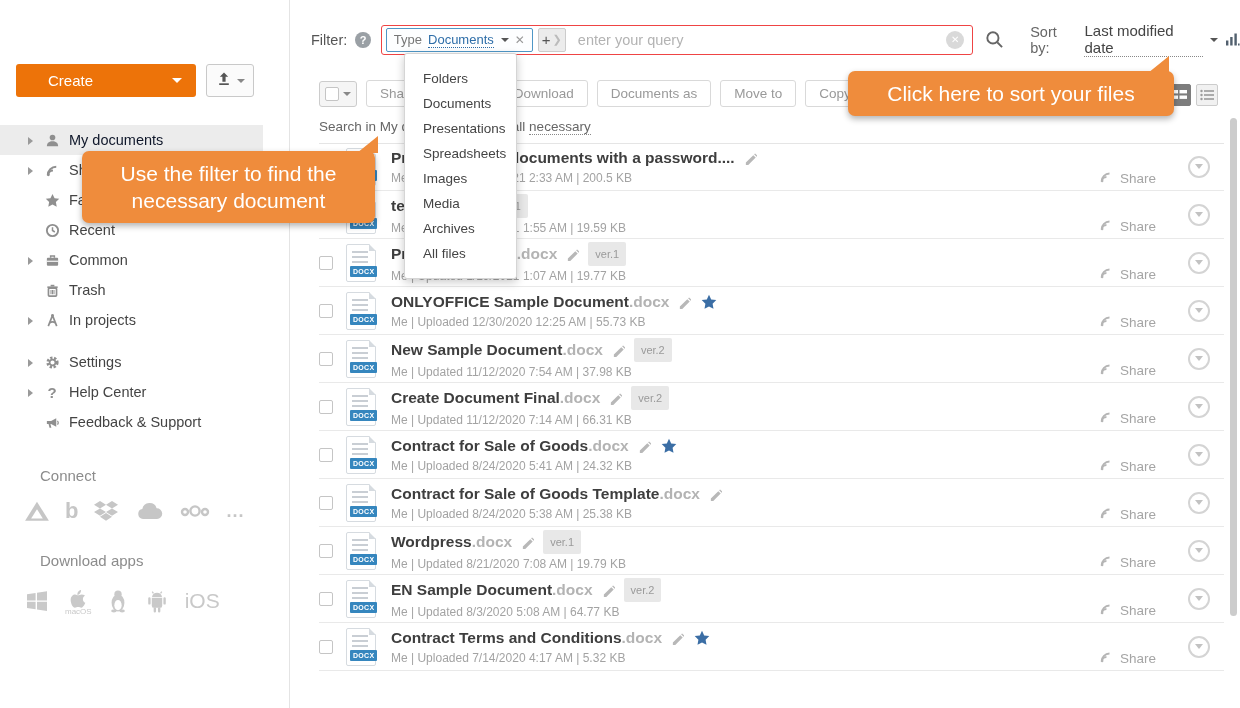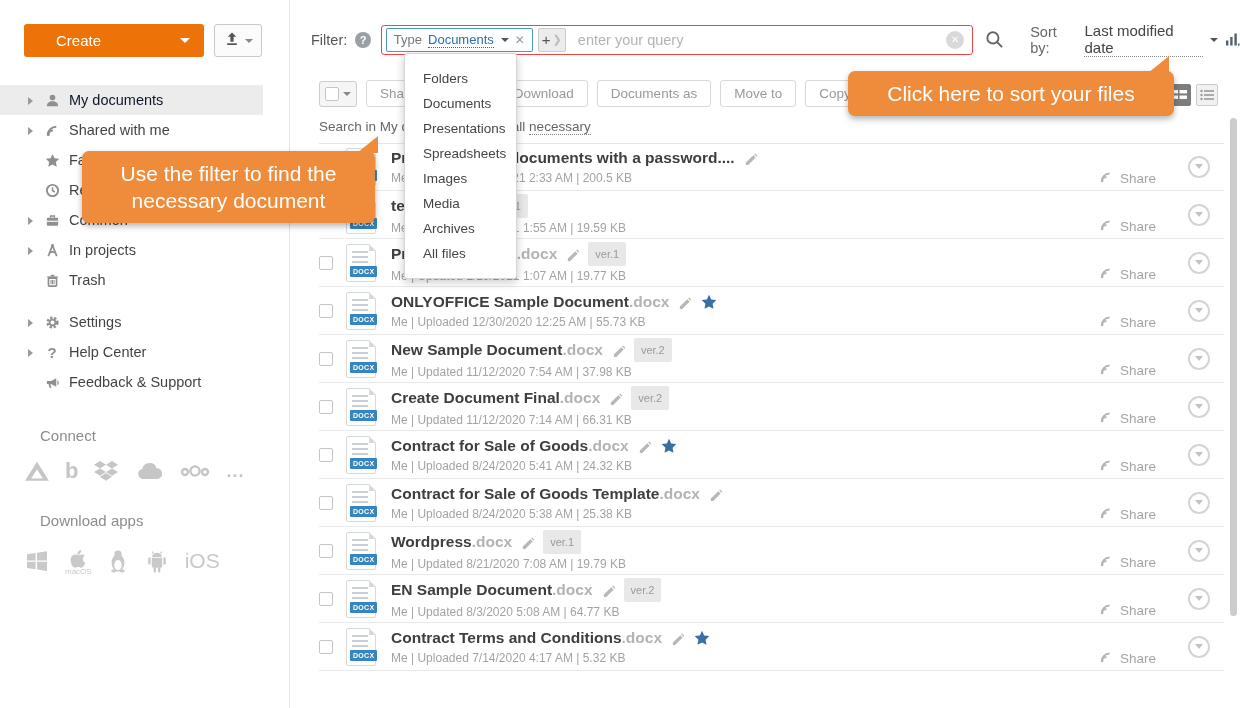--- a/index.html
+++ b/index.html
@@ -3,21 +3,21 @@
 <meta charset="utf-8">
 <style>
   html,body{margin:0;padding:0;background:#fff;}
   *{box-sizing:border-box;}
   .app{position:relative;width:1240px;height:708px;background:#fff;outline:1px solid #c3c3c3;
        font-family:"Liberation Sans",sans-serif;overflow:hidden;}
   .hidden{visibility:hidden;}
 
   
   .sidebar{position:absolute;left:0;top:0;width:290px;height:708px;border-right:1px solid #e4e4e4;background:#fff;}
-  .create-row{display:flex;gap:10px;padding:24px 0 0 24px;}
+  .create-row{display:flex;gap:10px;padding:24px 0 0 16px;margin-top:40px;}
   .btn-create{width:180px;height:33px;background:#ED7309;border:none;border-radius:3px;color:#fff;
               font-size:15px;display:flex;align-items:center;padding:0 14px 0 32px;cursor:pointer;
               font-family:"Liberation Sans",sans-serif;}
   .btn-create .lbl{flex:1;text-align:left;}
   .caret-w{width:0;height:0;border-left:5px solid transparent;border-right:5px solid transparent;border-top:5px solid #fff;}
   .btn-upload{width:48px;height:33px;background:#fbfbfb;border:1px solid #c9c9c9;border-radius:3px;
               display:flex;align-items:center;justify-content:center;gap:5px;cursor:pointer;}
   .caret-g{width:0;height:0;border-left:4px solid transparent;border-right:4px solid transparent;border-top:4px solid #888;}
 
   .nav{margin-top:28px;}
@@ -197,40 +197,40 @@
           <span class="nav-icon">
             <svg width="15" height="15" viewBox="0 0 16 16">
               <path d="M6 5V3.3h4V5" stroke="#8f8f8f" stroke-width="1.6" fill="none"></path>
               <rect x="2" y="5" width="12" height="8.5" rx="1" fill="#8f8f8f"></rect>
               <rect x="2" y="8.2" width="12" height="1.2" fill="#fff"></rect>
             </svg>
           </span>
           <span class="nav-label">Common</span>
         </div>
         <div class="nav-item ">
-          <span class="nav-arrow "></span>
-          <span class="nav-icon">
-            <svg width="15" height="15" viewBox="0 0 16 16">
-              <path d="M8 2.5 3.5 14M8 2.5 12.5 14M4.9 10.6a5.6 5.6 0 0 1 6.2 0" stroke="#8f8f8f" stroke-width="1.8" fill="none"></path>
-              <circle cx="8" cy="2.5" r="1.5" fill="#8f8f8f"></circle>
-            </svg>
-          </span>
-          <span class="nav-label">In projects</span>
-        </div>
-        <div class="nav-item ">
           <span class="nav-arrow hidden"></span>
           <span class="nav-icon">
             <svg width="15" height="15" viewBox="0 0 16 16">
               <path d="M2.5 4.5h11" stroke="#8f8f8f" stroke-width="1.8"></path>
               <path d="M6 2.8h4" stroke="#8f8f8f" stroke-width="1.8"></path>
               <rect x="3.7" y="5.5" width="8.6" height="8.5" rx="1" fill="none" stroke="#8f8f8f" stroke-width="1.8"></rect>
               <path d="M6.4 7.5v4.5M8 7.5v4.5M9.6 7.5v4.5" stroke="#8f8f8f" stroke-width="1.1"></path>
             </svg>
           </span>
           <span class="nav-label">Trash</span>
+        </div>
+        <div class="nav-item ">
+          <span class="nav-arrow "></span>
+          <span class="nav-icon">
+            <svg width="15" height="15" viewBox="0 0 16 16">
+              <path d="M8 2.5 3.5 14M8 2.5 12.5 14M4.9 10.6a5.6 5.6 0 0 1 6.2 0" stroke="#8f8f8f" stroke-width="1.8" fill="none"></path>
+              <circle cx="8" cy="2.5" r="1.5" fill="#8f8f8f"></circle>
+            </svg>
+          </span>
+          <span class="nav-label">In projects</span>
         </div>
       </div>
     <div class="nav nav2" id="nav2">
         <div class="nav-item ">
           <span class="nav-arrow "></span>
           <span class="nav-icon">
             <svg width="15" height="15" viewBox="0 0 16 16">
               <circle cx="8" cy="8" r="5" fill="none" stroke="#8f8f8f" stroke-width="3" stroke-dasharray="2.4 1.7"></circle>
               <circle cx="8" cy="8" r="3.1" fill="none" stroke="#8f8f8f" stroke-width="1.8"></circle>
             </svg>

